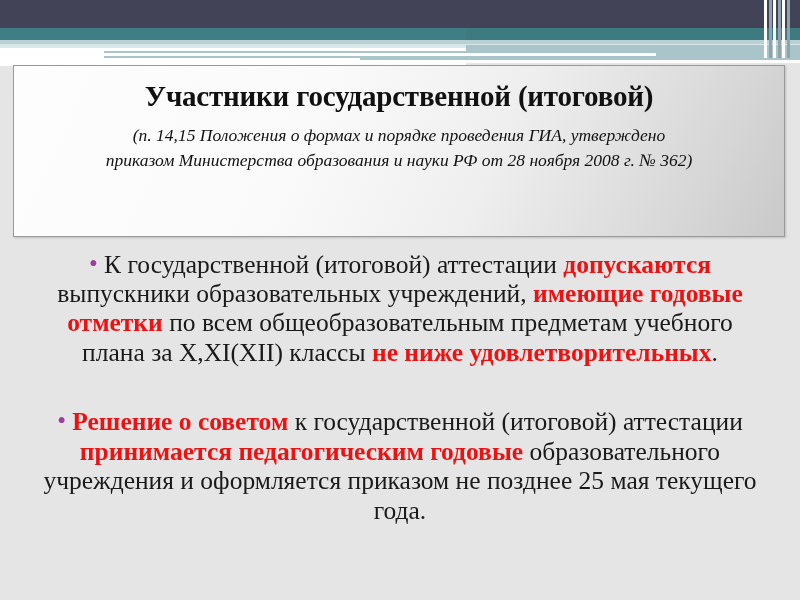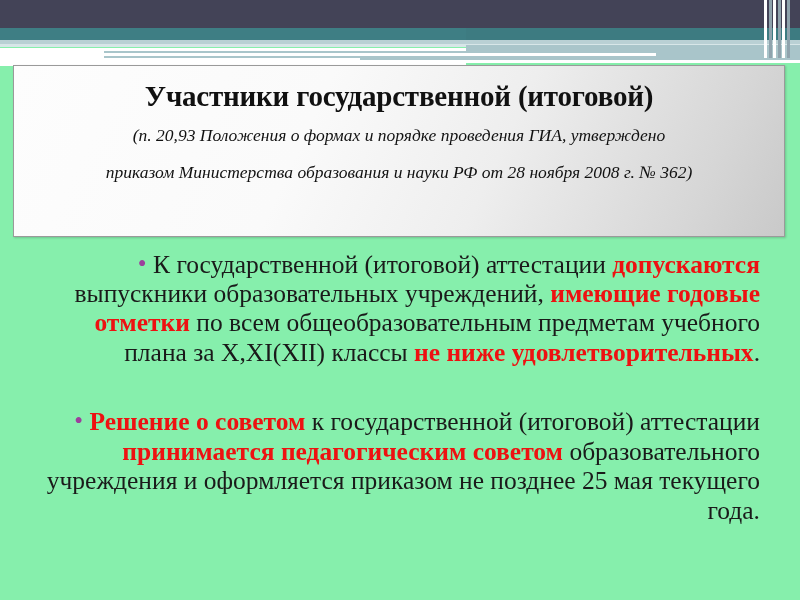--- a/index.html
+++ b/index.html
@@ -13,21 +13,21 @@
     overflow: hidden;
     position: relative;
     font-family: "Liberation Serif", "DejaVu Serif", serif;
   }
 
   #slide {
     position: absolute;
     inset: 0;
     width: 800px;
     height: 600px;
-    background: #86efac;
+    background: #e5e5e5;
     overflow: hidden;
   }
 
   
   .band {
     position: absolute;
     left: 0;
   }
   .band-dark {
     top: 0;
@@ -162,21 +162,20 @@
     left: 40px;
     top: 224px;
     width: 720px;
     text-align: center;
     z-index: 3;
   }
   .para {
     font-size: 25.5px;
     line-height: 1.155;
     color: #1a1a1a;
-    text-align: right;
   }
   .para.second {
     margin-top: 40px;
   }
   .bullet-dot {
     color: #9c3f9c;
     font-size: 25px;
     line-height: 1;
     vertical-align: 0.06em;
   }
@@ -204,22 +203,22 @@
 
   <div class="tick-dark d1"></div>
   <div class="tick-dark d2"></div>
   <div class="tick-dark d3"></div>
   <div class="tick t1"></div>
   <div class="tick t2"></div>
   <div class="tick t3"></div>
 
   <div id="title-card">
     <div class="title-line">Участники государственной (итоговой)</div>
-    <div class="subtitle-line">(п. 20,93 Положения о формах и порядке проведения ГИА, утверждено</div>
-    <div class="subtitle-line" style="margin-top:12px;">приказом Министерства образования и науки РФ от 28 ноября 2008 г. № 362)</div>
+    <div class="subtitle-line">(п. 14,15 Положения о формах и порядке проведения ГИА, утверждено</div>
+    <div class="subtitle-line" style="margin-top:0;">приказом Министерства образования и науки РФ от 28 ноября 2008 г. № 362)</div>
   </div>
 
   <div id="body-text">
     <p class="para"><span class="bullet-dot">•</span> <span>К государственной (итоговой) аттестации </span><span class="em-red">допускаются</span><span> выпускники образовательных учреждений, </span><span class="em-red">имеющие годовые отметки</span><span> по всем общеобразовательным предметам учебного плана за X,XI(XII) классы </span><span class="em-red">не ниже удовлетворительных</span><span>.</span></p>
-    <p class="para second"><span class="bullet-dot">•</span> <span class="em-red">Решение о советом</span><span> к государственной (итоговой) аттестации </span><span class="em-red">принимается педагогическим советом</span><span> образовательного учреждения и оформляется приказом не позднее 25 мая текущего года.</span></p>
+    <p class="para second"><span class="bullet-dot">•</span> <span class="em-red">Решение о советом</span><span> к государственной (итоговой) аттестации </span><span class="em-red">принимается педагогическим годовые</span><span> образовательного учреждения и оформляется приказом не позднее 25 мая текущего года.</span></p>
   </div>
 
 </div>
 
 </body></html>

